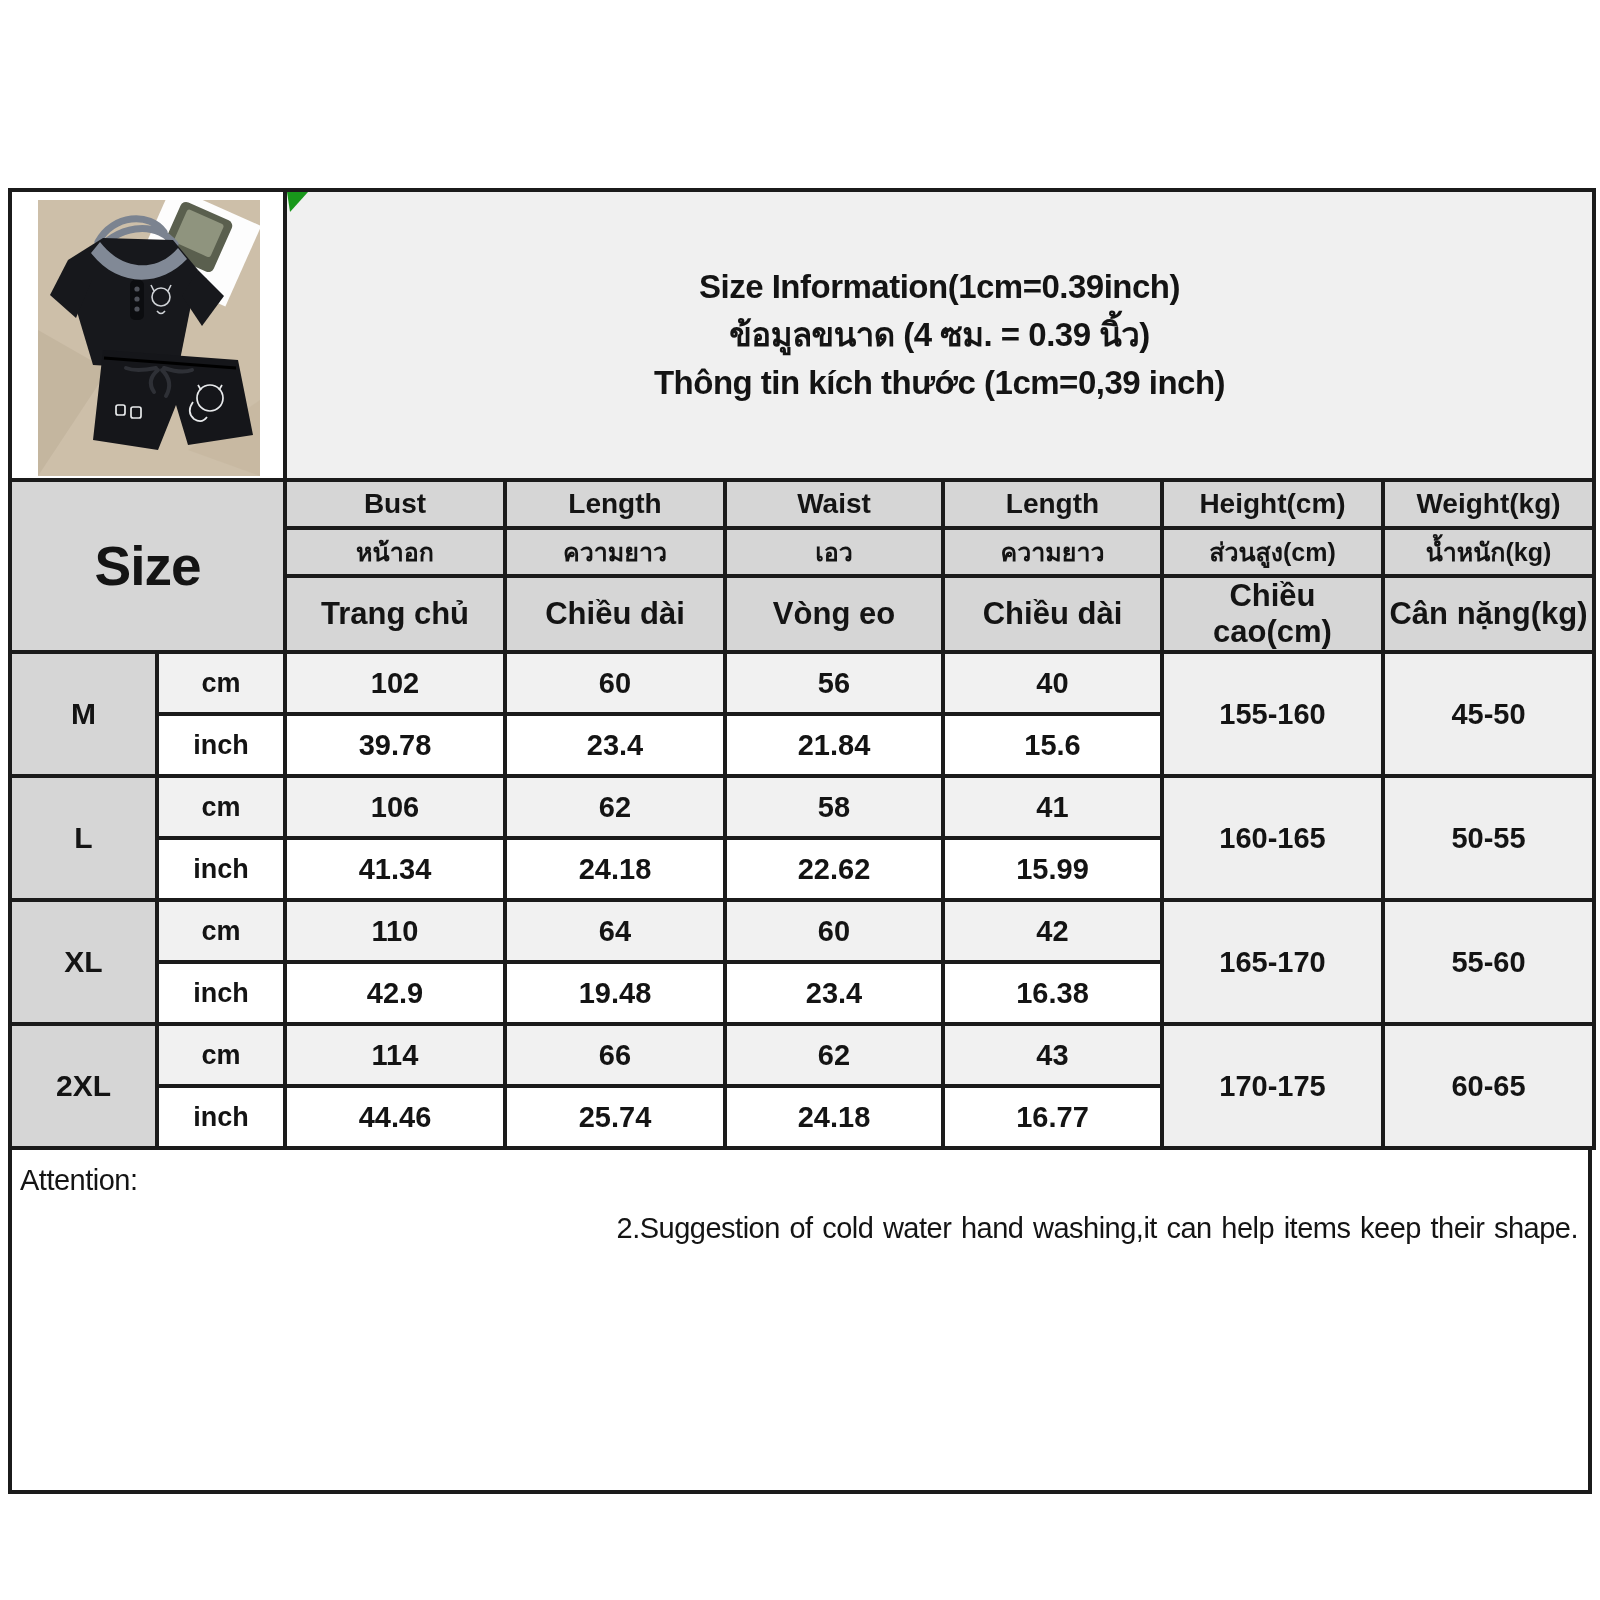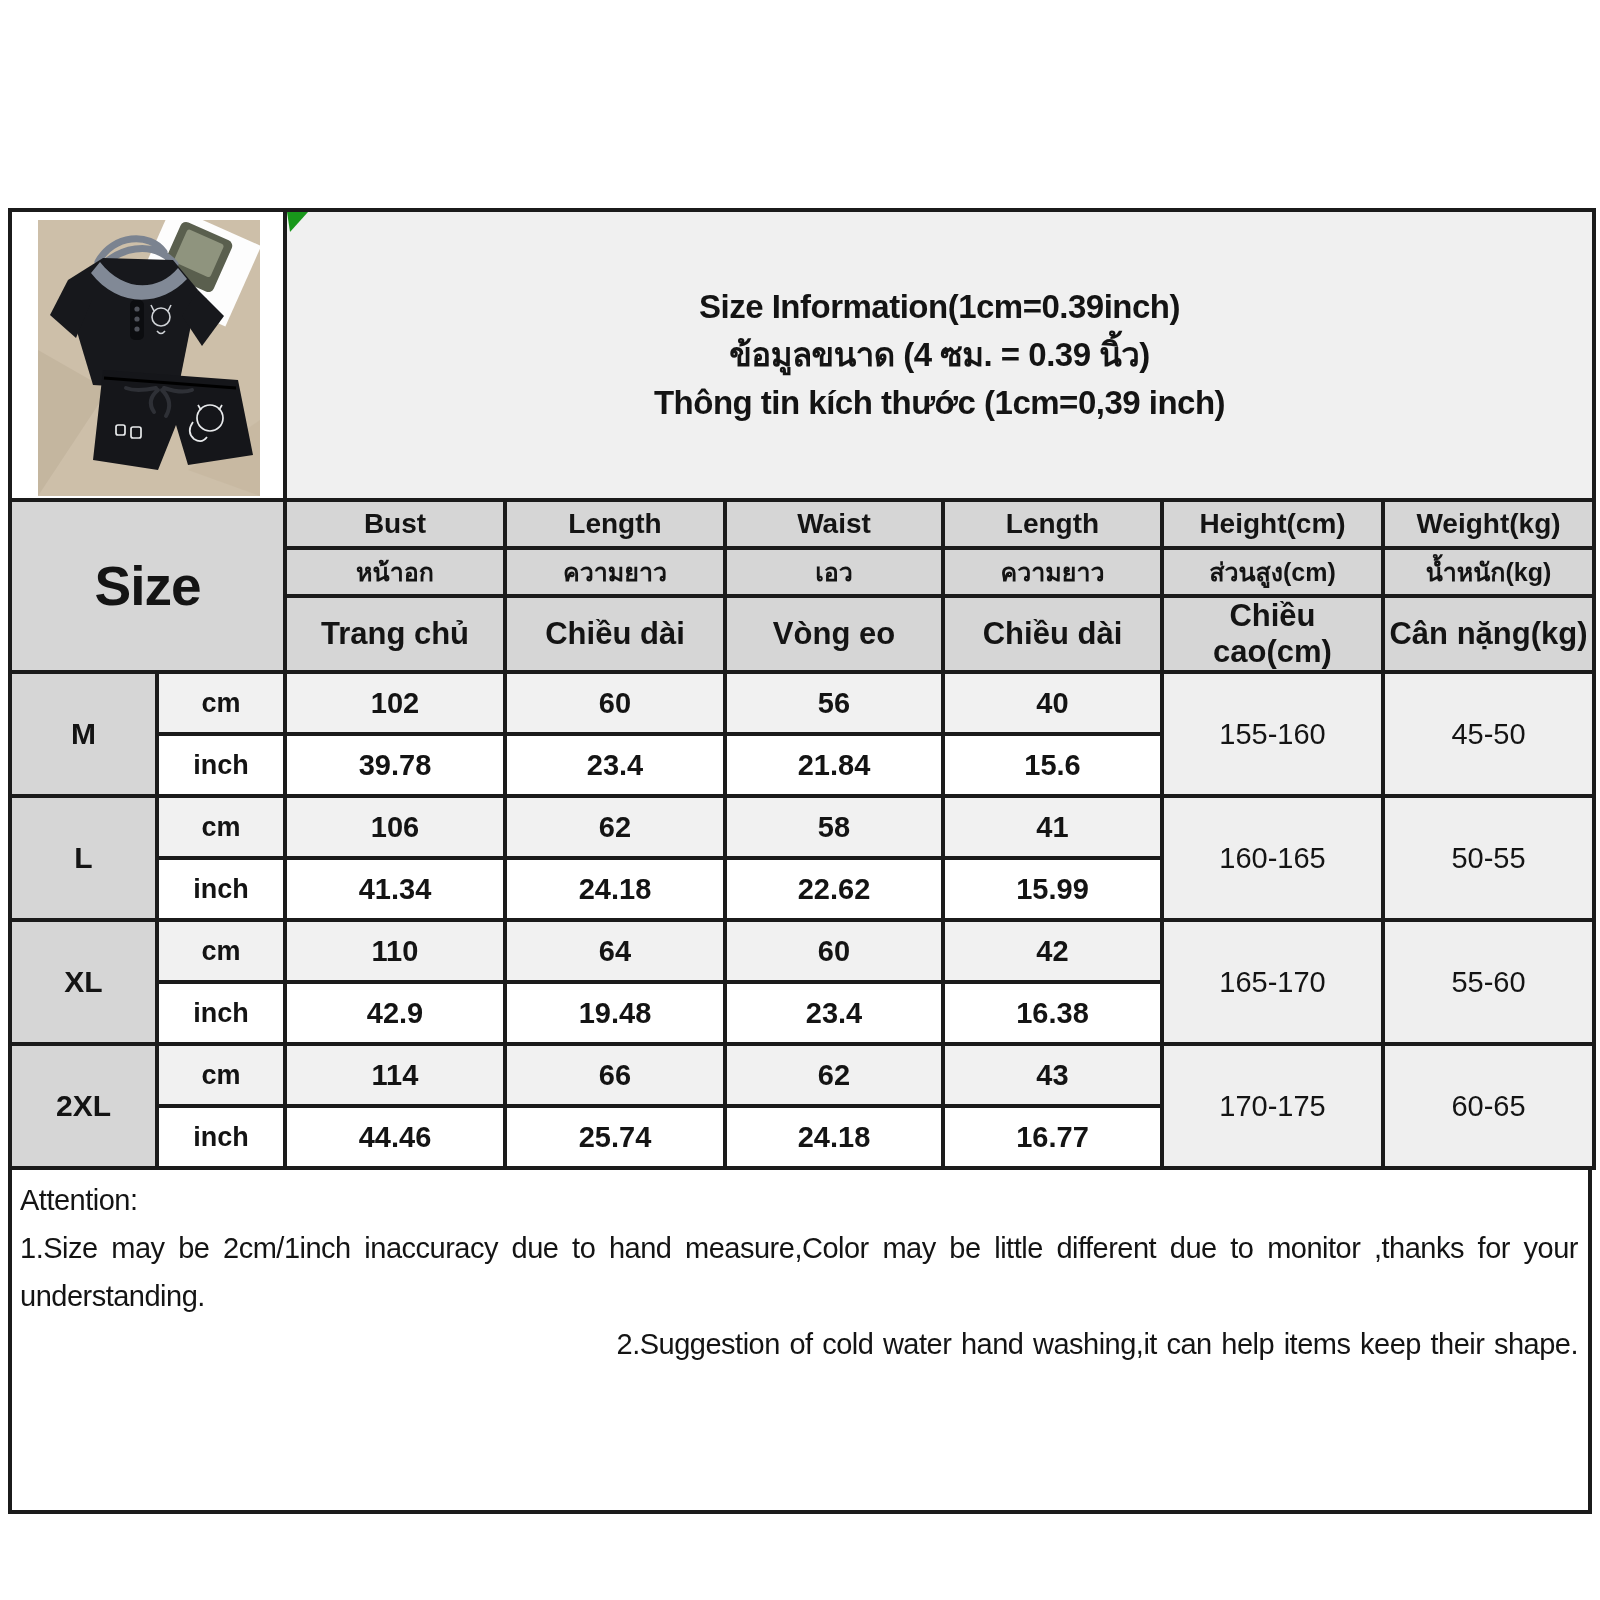--- a/index.html
+++ b/index.html
@@ -8,21 +8,21 @@
     --text:#141414;
   }
   *{box-sizing:border-box;}
   html,body{margin:0;padding:0;}
   body{
     width:1600px;height:1600px;background:#ffffff;position:relative;
     font-family:"Liberation Sans","DejaVu Sans",sans-serif;color:var(--text);
   }
   .sheet{position:absolute;left:8px;top:188px;width:1584px;}
   table.size-table{
-    width:1584px;border-collapse:collapse;table-layout:fixed;margin-top:20px;
+    width:1584px;border-collapse:collapse;table-layout:fixed;
   }
   table.size-table td{
     border:4px solid var(--border);text-align:center;vertical-align:middle;
     overflow:hidden;padding:0 2px;
   }
   tr.top-row{height:290px;}
   tr.hdr-en{height:48px;}
   tr.hdr-th{height:48px;}
   tr.hdr-vi{height:48px;}
   tr.data-row{height:62px;}
@@ -39,21 +39,21 @@
   td.hd{background:var(--header-bg);font-weight:bold;}
   tr.hdr-en td.hd{font-size:28px;}
   tr.hdr-th td.hd{font-size:25px;}
   tr.hdr-vi td.hd{font-size:31px;}
 
   td.size-lbl{background:var(--header-bg);font-weight:bold;font-size:30px;}
   td.unit{font-weight:bold;font-size:27px;}
   td.val{font-weight:bold;font-size:29px;}
   tr.row-cm td.unit, tr.row-cm td.val{background:var(--row-cm-bg);}
   tr.row-inch td.unit, tr.row-inch td.val{background:var(--row-inch-bg);}
-  td.merged{background:var(--merged-bg);font-weight:normal;font-size:29px;}
+  td.merged{background:var(--merged-bg);font-weight:bold;font-size:29px;}
 
   .attention{
     width:1584px;height:344px;border:4px solid var(--border);border-top:none;
     background:#ffffff;padding:6px 10px 0 8px;
   }
   .attention .att-heading{font-size:29px;line-height:48px;letter-spacing:-0.5px;}
   .attention p{margin:0;font-size:29px;line-height:48px;letter-spacing:-0.5px;
     text-align:justify;word-spacing:2px;}
   .attention p.no-just{text-align:right;}
 </style>
@@ -219,16 +219,15 @@
         <td class="val">44.46</td>
         <td class="val">25.74</td>
         <td class="val">24.18</td>
         <td class="val">16.77</td>
       </tr>
     </tbody>
   </table>
 
   <div class="attention">
     <div class="att-heading">Attention:</div>
-    <p>1.Size may be 2cm/1inch inaccuracy due to hand measure,Color may be little different due to monitor ,thanks for your understanding.</p>
     <p class="no-just">2.Suggestion of cold water hand washing,it can help items keep their shape.</p>
   </div>
 </div>
 
 </body></html>

